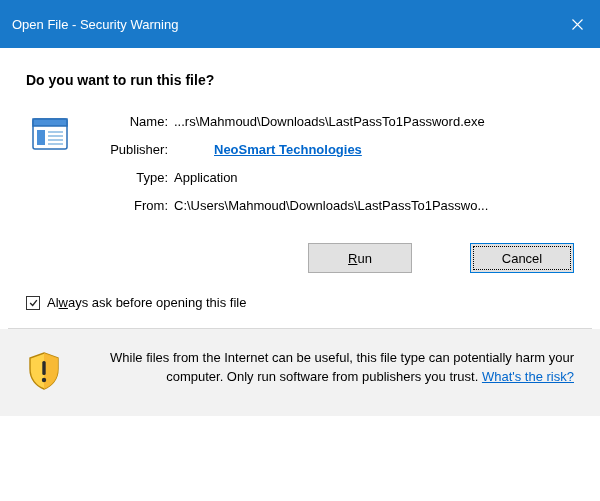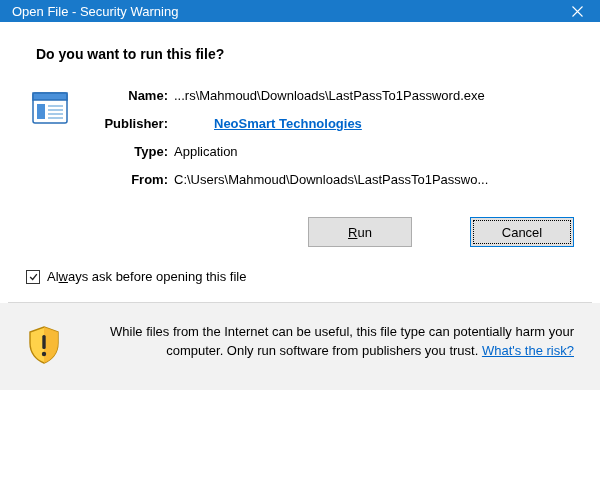--- a/index.html
+++ b/index.html
@@ -9,21 +9,21 @@
     font-size: 13px;
     color: #000;
     background: #fff;
     width: 600px;
     height: 501px;
     overflow: hidden;
   }
   .titlebar {
     background: #1979ca;
     color: #fff;
-    height: 22px;
+    height: 48px;
     display: flex;
     align-items: center;
     justify-content: space-between;
     padding-left: 12px;
   }
   .titlebar-title {
     font-size: 13px;
     font-weight: 400;
   }
   .close-btn {
@@ -34,21 +34,21 @@
     justify-content: center;
     color: #fff;
   }
   .close-btn svg { width: 11px; height: 11px; }
   .content {
     padding: 24px 26px 0 26px;
   }
   .heading {
     font-size: 14px;
     font-weight: 700;
-    margin: 0 0 26px 10px;
+    margin: 0 0 26px 0;
   }
   .file-row {
     display: flex;
     align-items: flex-start;
     gap: 24px;
   }
   .file-icon {
     flex: 0 0 auto;
     margin-top: 0px;
     margin-left: 4px;
@@ -58,21 +58,20 @@
     display: grid;
     grid-template-columns: 74px 1fr;
     row-gap: 13px;
     column-gap: 6px;
     align-items: baseline;
     font-size: 13px;
   }
   .det-label {
     text-align: right;
     color: #000;
-    font-weight: bold;
   }
   .det-value {
     color: #000;
     white-space: nowrap;
     overflow: hidden;
     text-overflow: ellipsis;
   }
   .publisher-link {
     color: #0066cc;
     font-weight: 700;

